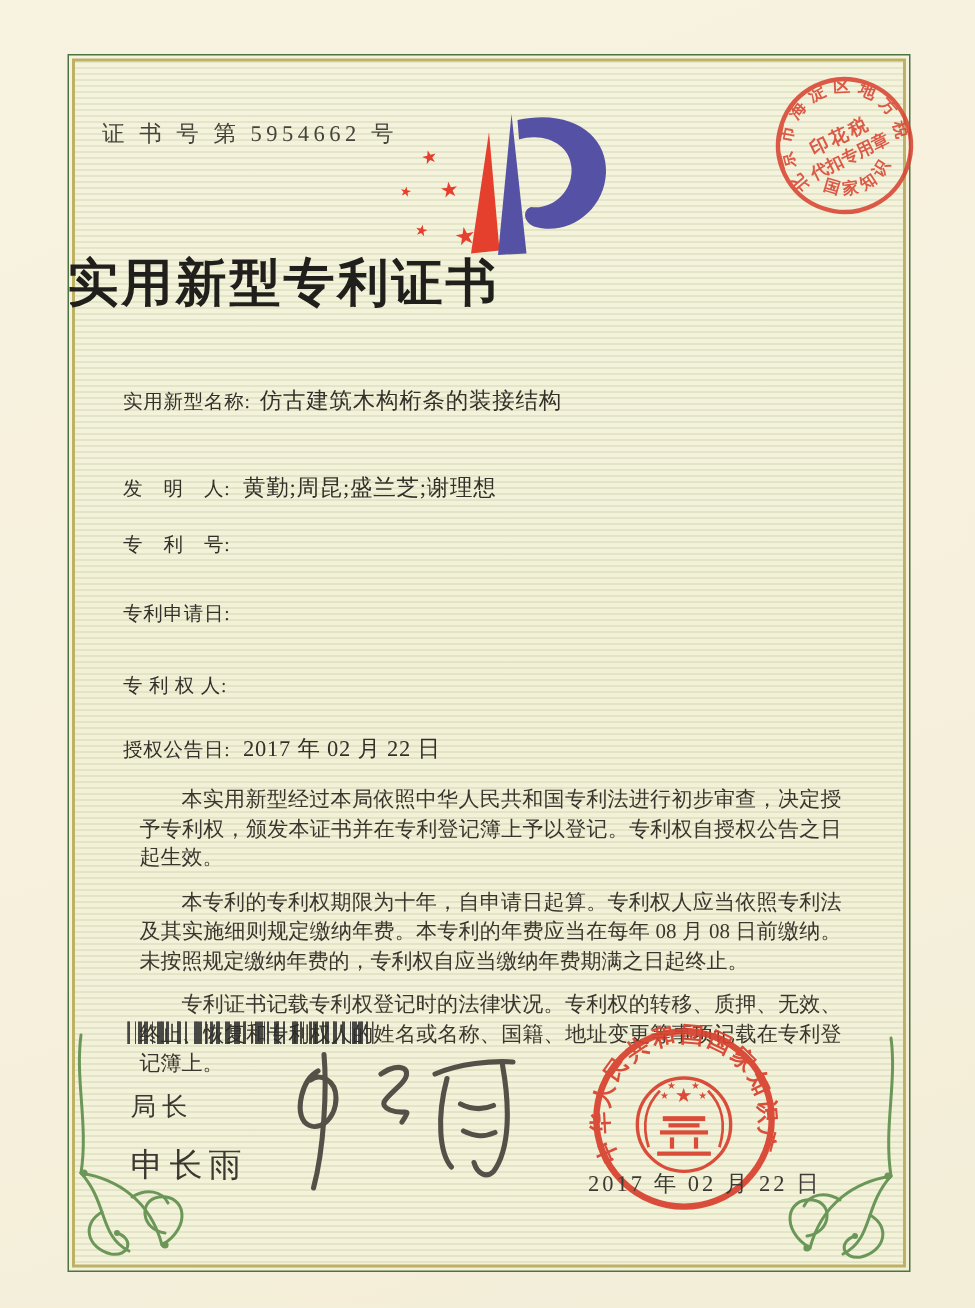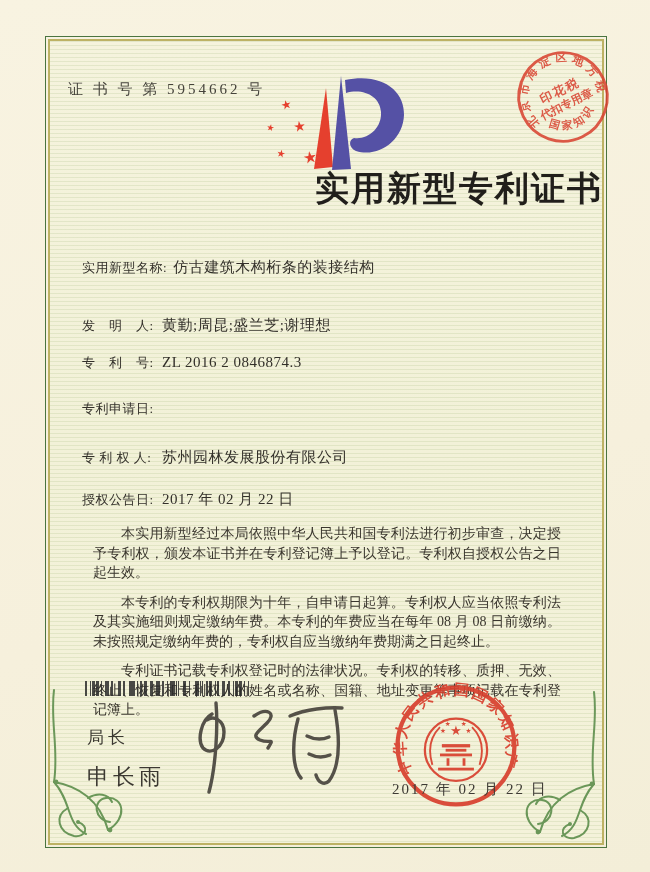--- a/index.html
+++ b/index.html
@@ -16,21 +16,21 @@
   .frame-inner{
     width:100%;height:100%;box-sizing:border-box;
     border:2px solid #bdb264;
     background:
       repeating-linear-gradient(180deg, rgba(156,180,118,.20) 0px, rgba(156,180,118,.20) 1px, rgba(0,0,0,0) 1px, rgba(0,0,0,0) 4px),
       linear-gradient(180deg,#f5f3dd 0%,#f2f1d8 50%,#f4f2da 100%);
   }
   .certno{position:absolute;left:68px;top:80px;font-size:15px;letter-spacing:3px;color:#45433b;}
   .logo{position:absolute;left:258px;top:70px;width:160px;height:112px;}
   .title{
-    position:absolute;left:45px;top:166px;width:558px;text-align:right;
+    position:absolute;left:45px;top:166px;width:558px;text-align:left;
     font-size:34px;font-weight:700;letter-spacing:2px;color:#211f1b;
   }
   .field{position:absolute;left:82px;width:480px;display:flex;align-items:baseline;color:#33302a;}
   .field .lbl{font-size:13px;display:inline-block;min-width:74px;letter-spacing:.5px;flex:none;}
   .field .val{font-size:15px;letter-spacing:.5px;margin-left:6px;}
   .f1{top:258px}.f2{top:316px}.f3{top:354px}.f4{top:400px}.f5{top:448px}.f6{top:490px}
   .body-text{
     position:absolute;left:83px;top:514px;width:488px;
     font-size:14px;line-height:19.5px;text-align:justify;color:#3a362e;
   }
@@ -86,28 +86,26 @@
   <div class="field f2">
     <span class="lbl">发　明　人:</span>
     <span class="val">黄勤;周昆;盛兰芝;谢理想</span>
   </div>
   <div class="field f1">
     <span class="lbl">实用新型名称:</span>
     <span class="val">仿古建筑木构桁条的装接结构</span>
   </div>
   <div class="field f3">
     <span class="lbl">专　利　号:</span>
-    <span class="val">ZL 2016 2 0846874.3</span>
   </div>
   <div class="field f4">
     <span class="lbl">专利申请日:</span>
   </div>
   <div class="field f5">
     <span class="lbl">专 利 权 人:</span>
-    <span class="val">苏州园林发展股份有限公司</span>
   </div>
   <div class="field f6">
     <span class="lbl">授权公告日:</span>
     <span class="val">2017 年 02 月 22 日</span>
   </div>
 
   <div class="body-text">
     <p>本实用新型经过本局依照中华人民共和国专利法进行初步审查，决定授予专利权，颁发本证书并在专利登记簿上予以登记。专利权自授权公告之日起生效。</p>
     <p>本专利的专利权期限为十年，自申请日起算。专利权人应当依照专利法及其实施细则规定缴纳年费。本专利的年费应当在每年 08 月 08 日前缴纳。未按照规定缴纳年费的，专利权自应当缴纳年费期满之日起终止。</p>
     <p>专利证书记载专利权登记时的法律状况。专利权的转移、质押、无效、终止、恢复和专利权人的姓名或名称、国籍、地址变更等事项记载在专利登记簿上。</p>

